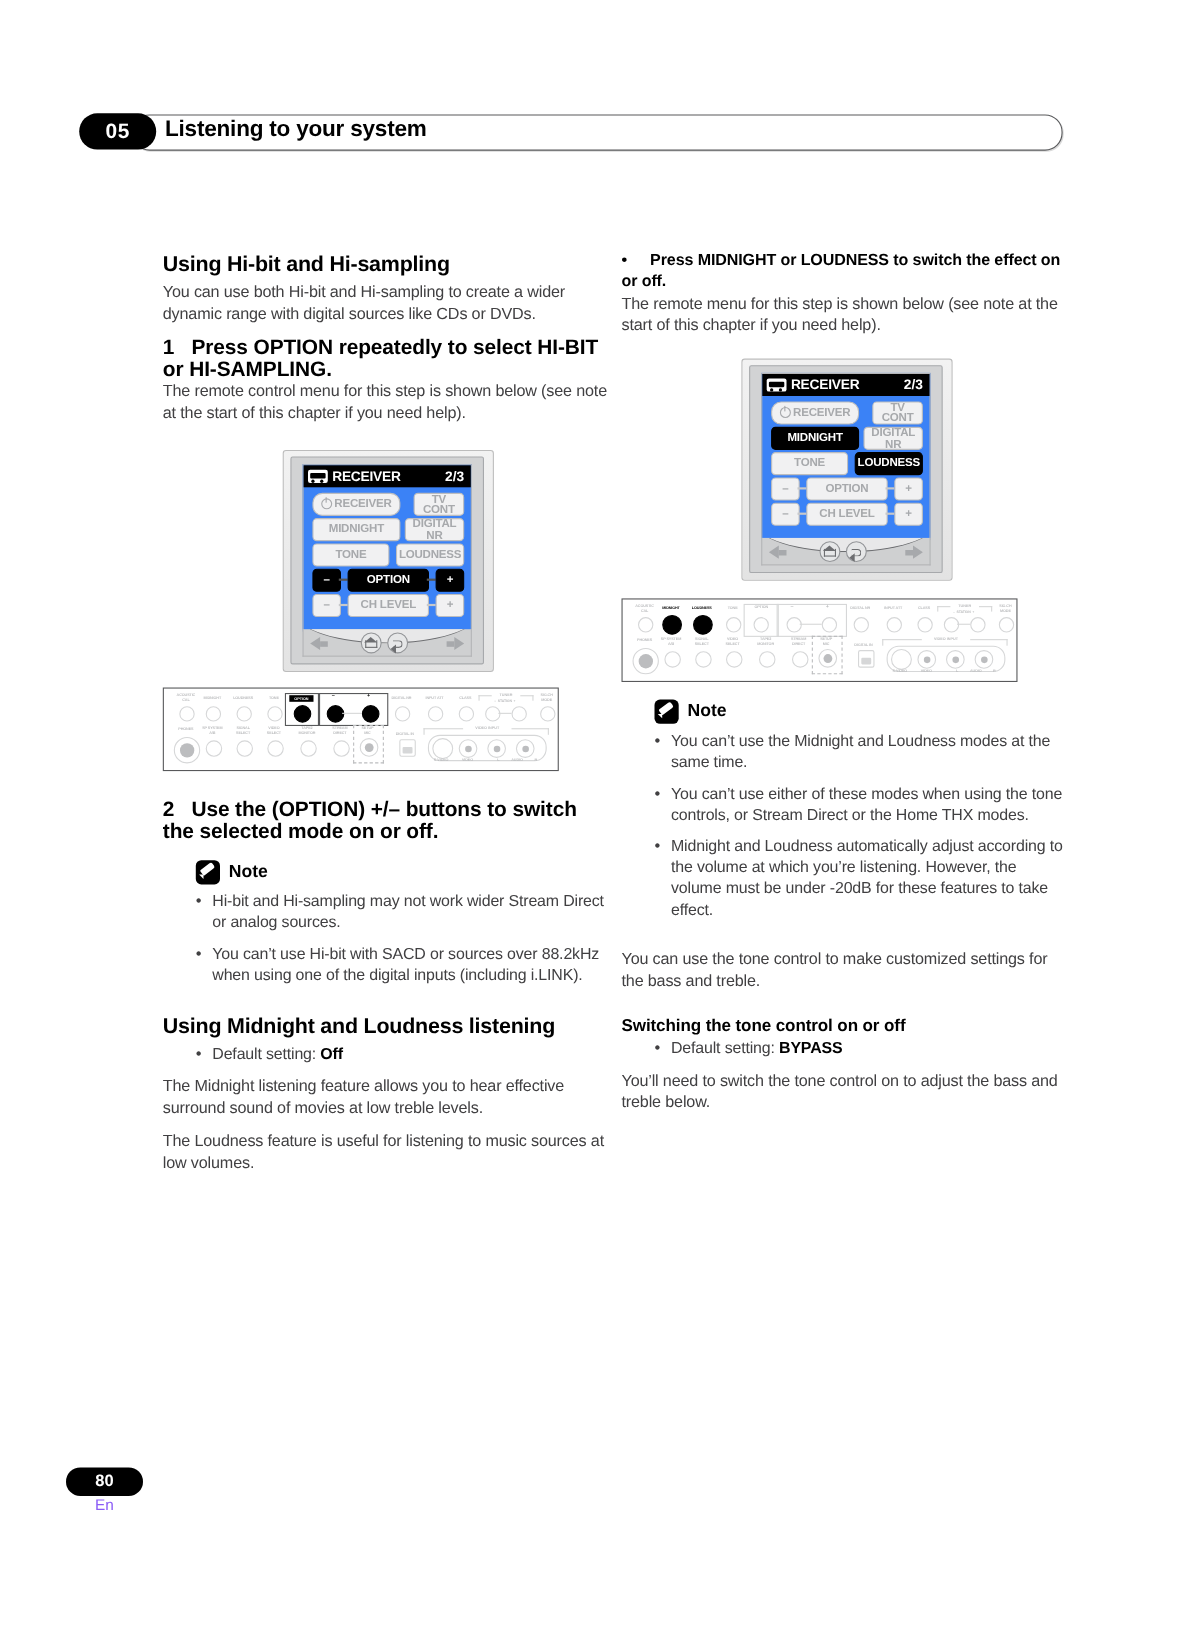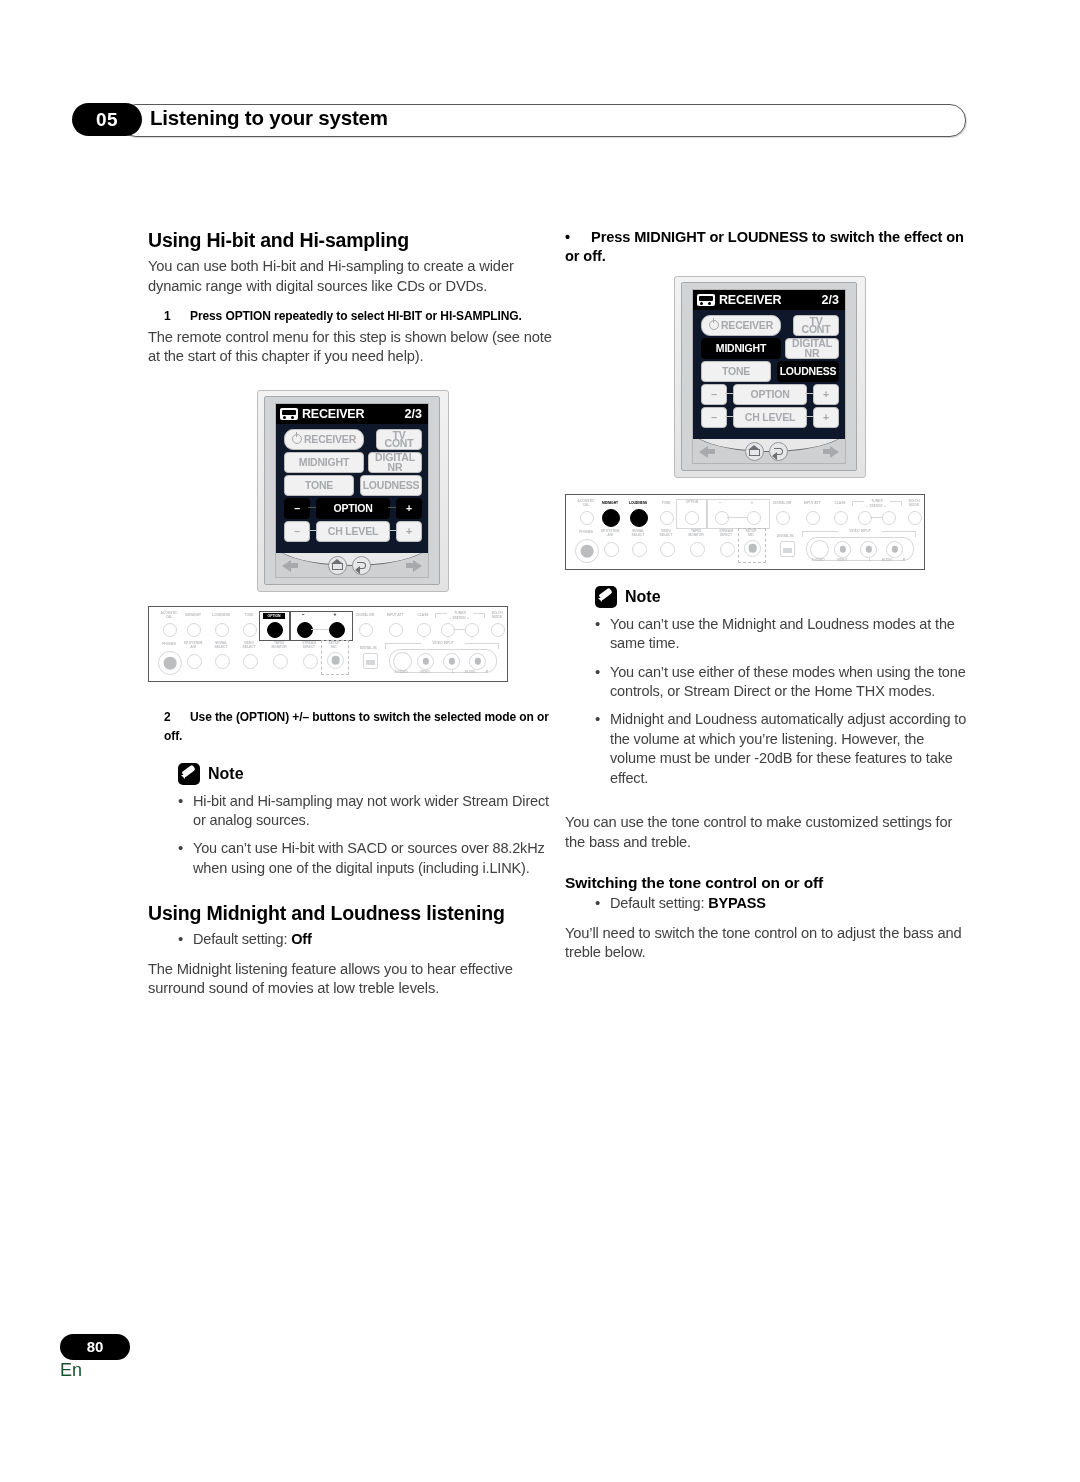--- a/index.html
+++ b/index.html
@@ -40,22 +40,22 @@
   }
   h3.sub{
     font-size:15.5px;font-weight:bold;color:#000;
     margin:0 0 1px 0;line-height:21px;letter-spacing:-.1px;
   }
   p.body{
     font-size:14.7px;line-height:19.6px;color:#414042;margin:0 0 11px 0;
     letter-spacing:-.15px;
   }
   .step{
-    font-size:12px;font-weight:bold;color:#000;line-height:19.4px;
-    margin:0 0 1px 16px;letter-spacing:-.1px;
+    font-size:19px;font-weight:bold;color:#000;line-height:19.4px;
+    margin:0 0 1px 0;letter-spacing:-.1px;
   }
   .step .n{display:inline-block;width:26px;}
   .bulletline{
     font-size:14.6px;font-weight:bold;color:#000;line-height:19.4px;
     margin:0 0 1px 0;letter-spacing:-.1px;
   }
   .bulletline .n{display:inline-block;width:26px;}
 
   
   .note-hd{display:flex;align-items:center;gap:8px;margin:16px 0 7px 30px;}
@@ -98,21 +98,21 @@
     position:absolute;left:0;top:0;width:190px;height:200px;
     background:linear-gradient(180deg,#f2f2f2 0%,#e3e3e3 100%);
     border:1px solid #bcbcbc;border-radius:3px;
   }
   .remote .shellIn{
     position:absolute;left:7px;top:6px;width:174px;height:187px;
     background:#d2d3d4;border:1px solid #a7a9ac;border-radius:2px;
   }
   .remote .screen{
     position:absolute;left:18px;top:13px;width:152px;height:150px;
-    background:#0f172a;border:1px solid #b4b5b7;
+    background:#3b82f6;border:1px solid #b4b5b7;
   }
   .remote .titlebar{
     position:absolute;left:0;top:0;width:152px;height:20px;background:#000;
   }
   .remote .tv-glyph{
     position:absolute;left:4px;top:4px;width:18px;height:12px;
     background:#fff;border-radius:2px;
   }
   .remote .tv-glyph::before{
     content:"";position:absolute;left:2px;top:2.5px;width:14px;height:5px;
@@ -241,22 +241,22 @@
     text-align:center;background:#fff;padding:0 1px;line-height:4px;
   }
 
   
   .foot-pill{
     position:absolute;left:60px;top:1334px;width:70px;height:26px;
     background:#000;border-radius:13px;color:#fff;text-align:center;
     font-size:15px;font-weight:bold;line-height:26px;
   }
   .foot-en{
-    position:absolute;left:60px;top:1360px;width:70px;
-    font-size:18px;color:#14532d;
+    position:absolute;left:60px;top:1360px;width:70px;text-align:center;
+    font-size:14px;color:#8b5cf6;
   }
 </style>
 </head>
 <body>
 
 <div class="page">
 
   <div class="hdr">
     <div class="hdr-bar"></div>
     <div class="hdr-num">05</div>
@@ -440,27 +440,29 @@
       <li>Hi-bit and Hi-sampling may not work wider Stream Direct or analog sources.</li>
       <li>You can’t use Hi-bit with SACD or sources over 88.2kHz when using one of the digital inputs (including i.LINK).</li>
     </ul>
 
     <div style="height:14px"></div>
     <h2 class="sec">Using Midnight and Loudness listening</h2>
     <ul class="defset">
       <li><span>Default setting: </span><b>Off</b></li>
     </ul>
     <p class="body">The Midnight listening feature allows you to hear effective surround sound of movies at low treble levels.</p>
+    <p class="body">The Loudness feature is useful for listening to music sources at low volumes.</p>
   </div>
 
   <div class="col col-r">
 
     <div class="bulletline">
       <span class="n">•</span><span>Press MIDNIGHT or LOUDNESS to switch the effect on or off.</span>
     </div>
+    <p class="body">The remote menu for this step is shown below (see note at the start of this chapter if you need help).</p>
 
     <div style="height:8px"></div>
     <div style="display:flex;justify-content:center;">
       <div class="remote">
         <div class="shellOuter"></div>
         <div class="shellIn"></div>
         <div class="screen">
           <div class="titlebar">
             <span class="tv-glyph"></span>
             <span class="t-name">RECEIVER</span>

